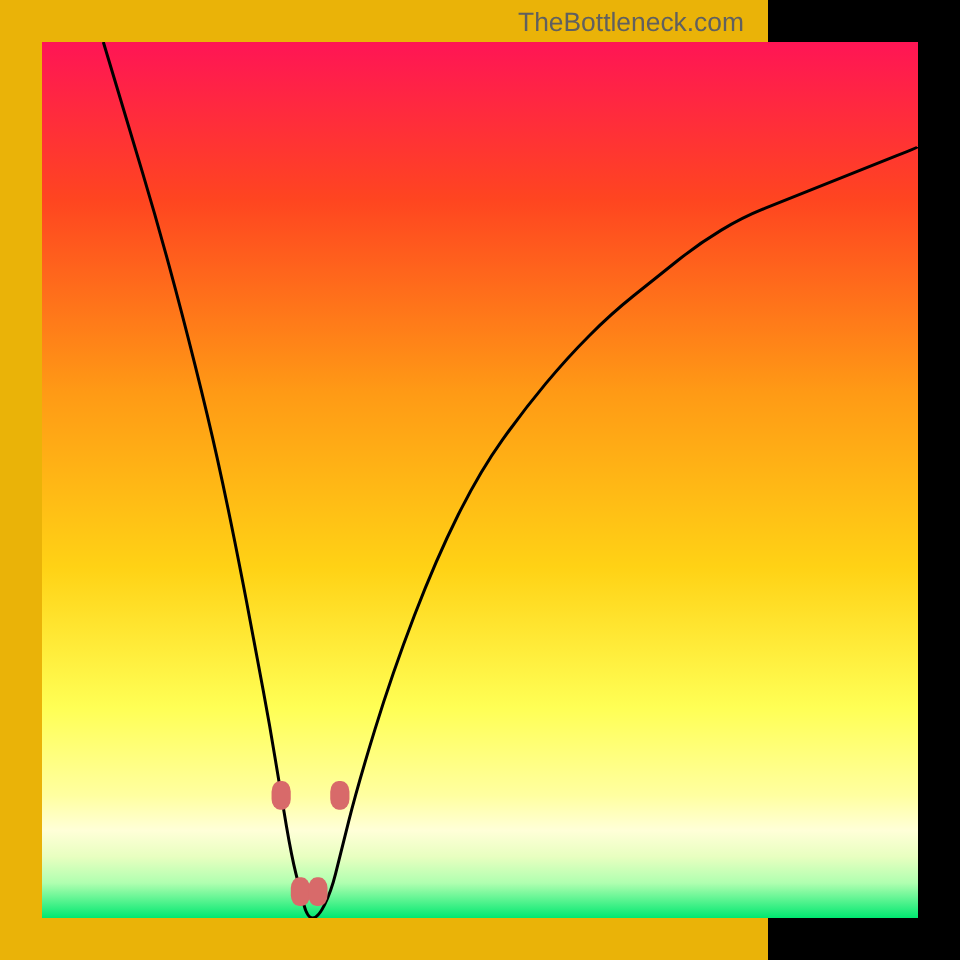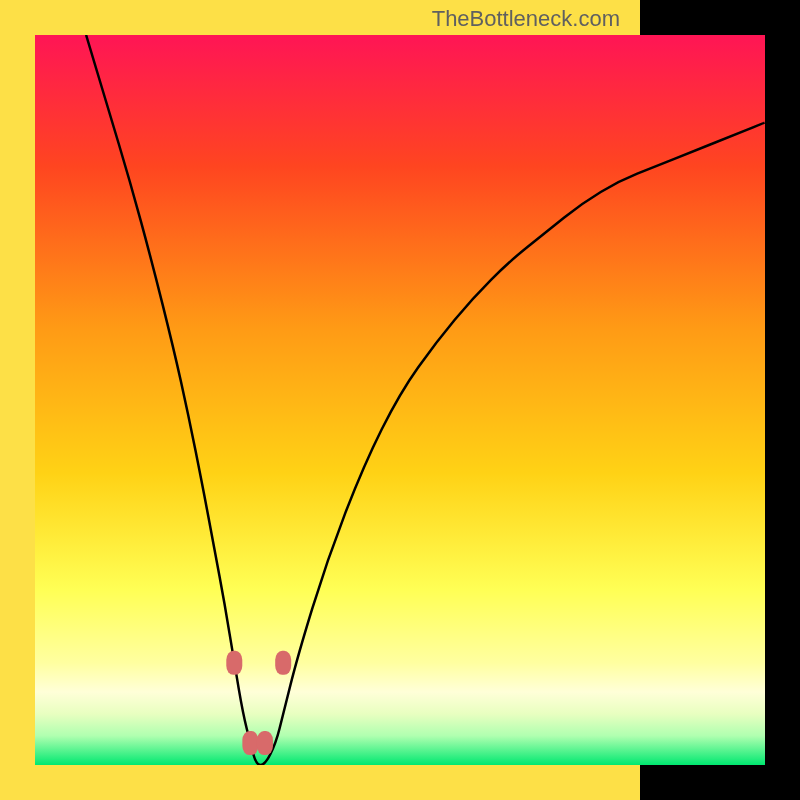--- a/index.html
+++ b/index.html
@@ -9,21 +9,21 @@
     height: 800px;
     background: #000;
     overflow: hidden;
     font-family: Arial, Helvetica, sans-serif;
   }
   .frame {
     position: absolute;
     left: 0; top: 0;
     width: 640px;
     height: 800px;
-    background: #fde047;
+    background: #eab308;
   }
   .plot {
     position: absolute;
     left: 35px;
     top: 35px;
     width: 730px;
     height: 730px;
   }
   .plot svg {
     display: block;

